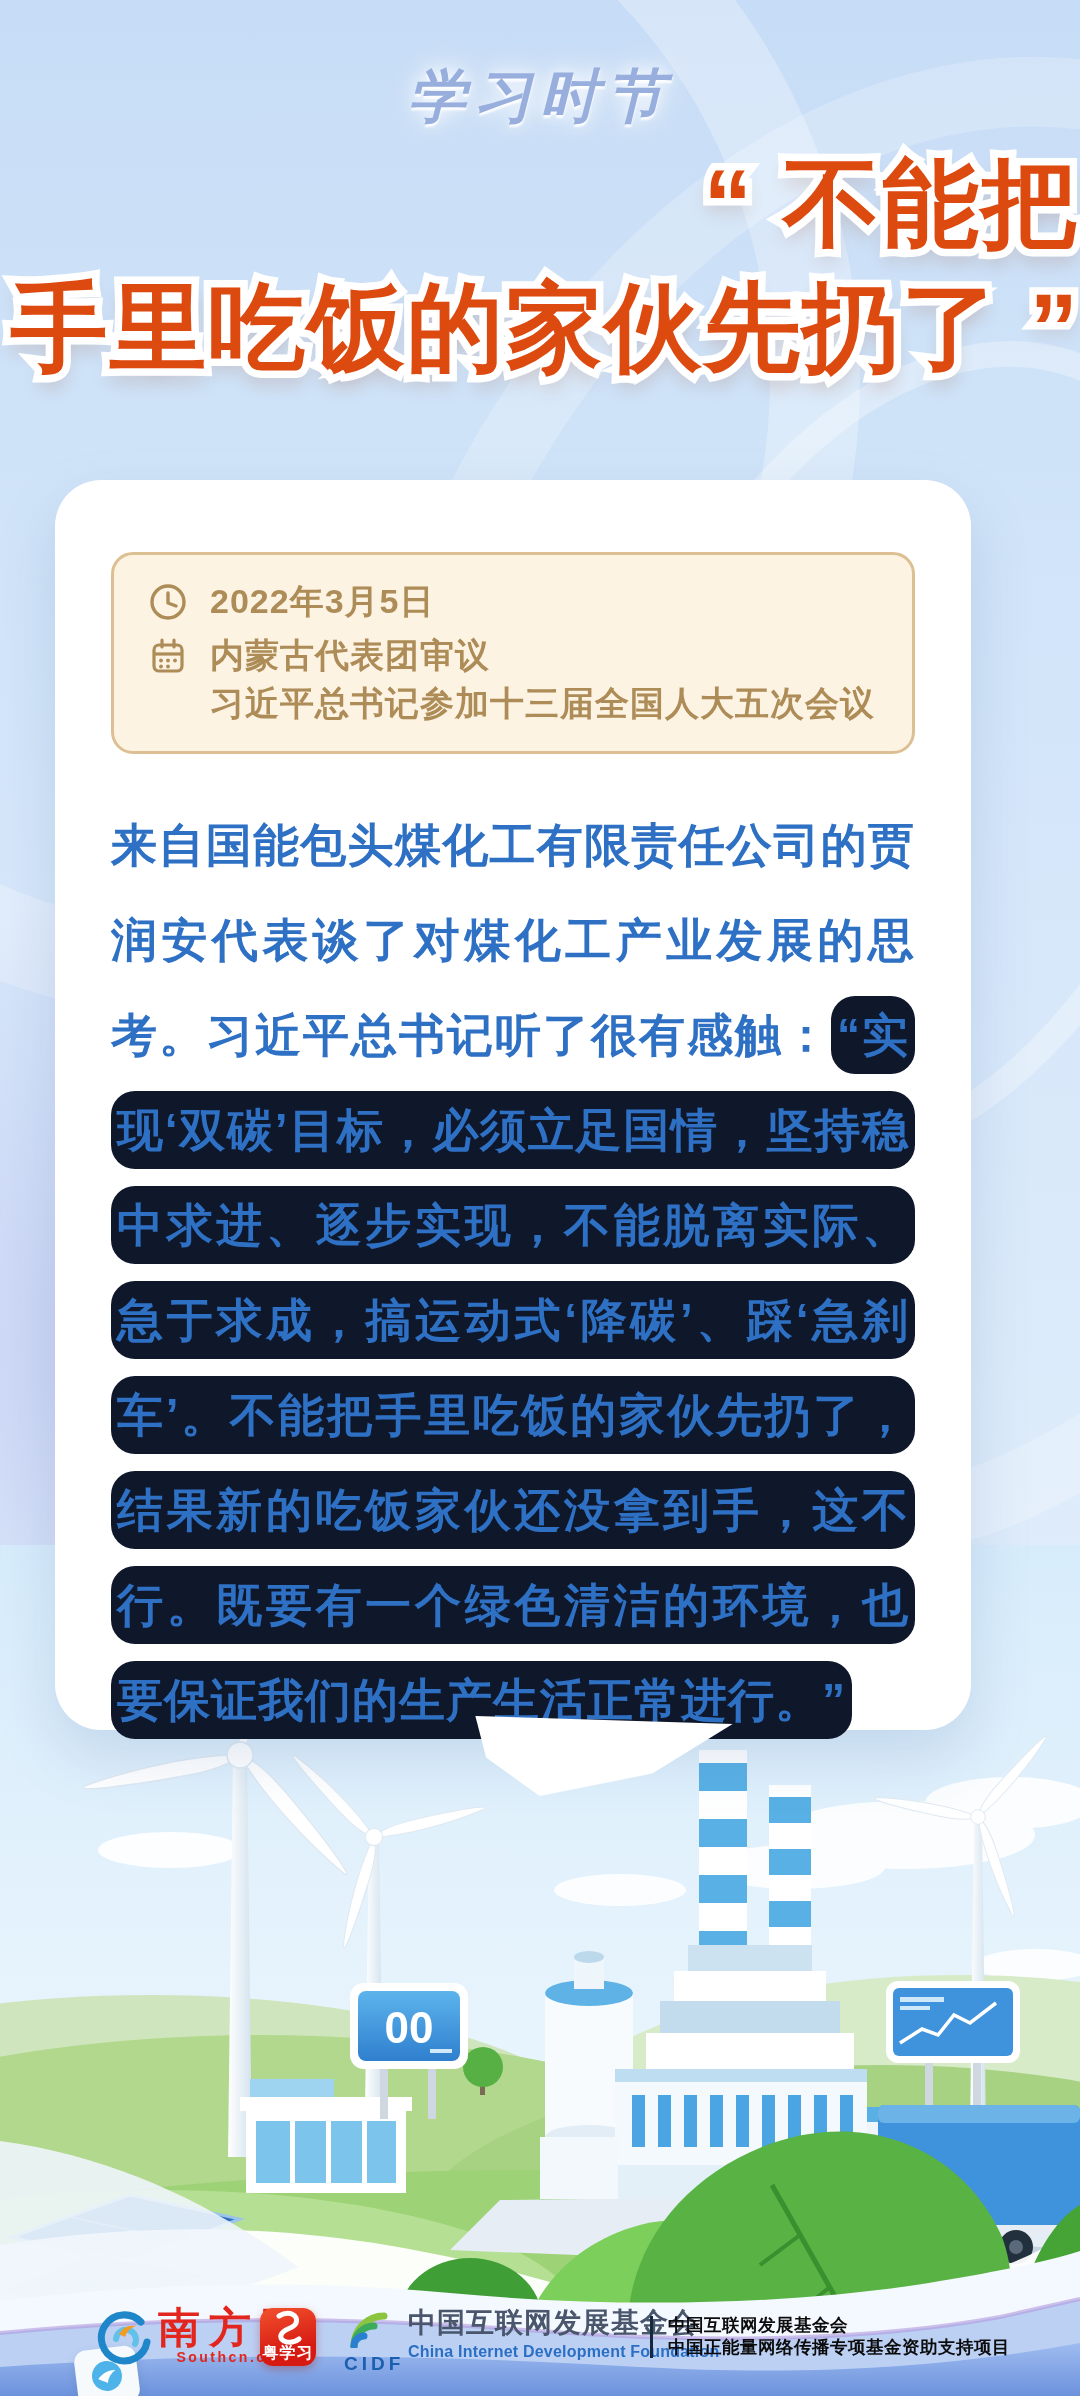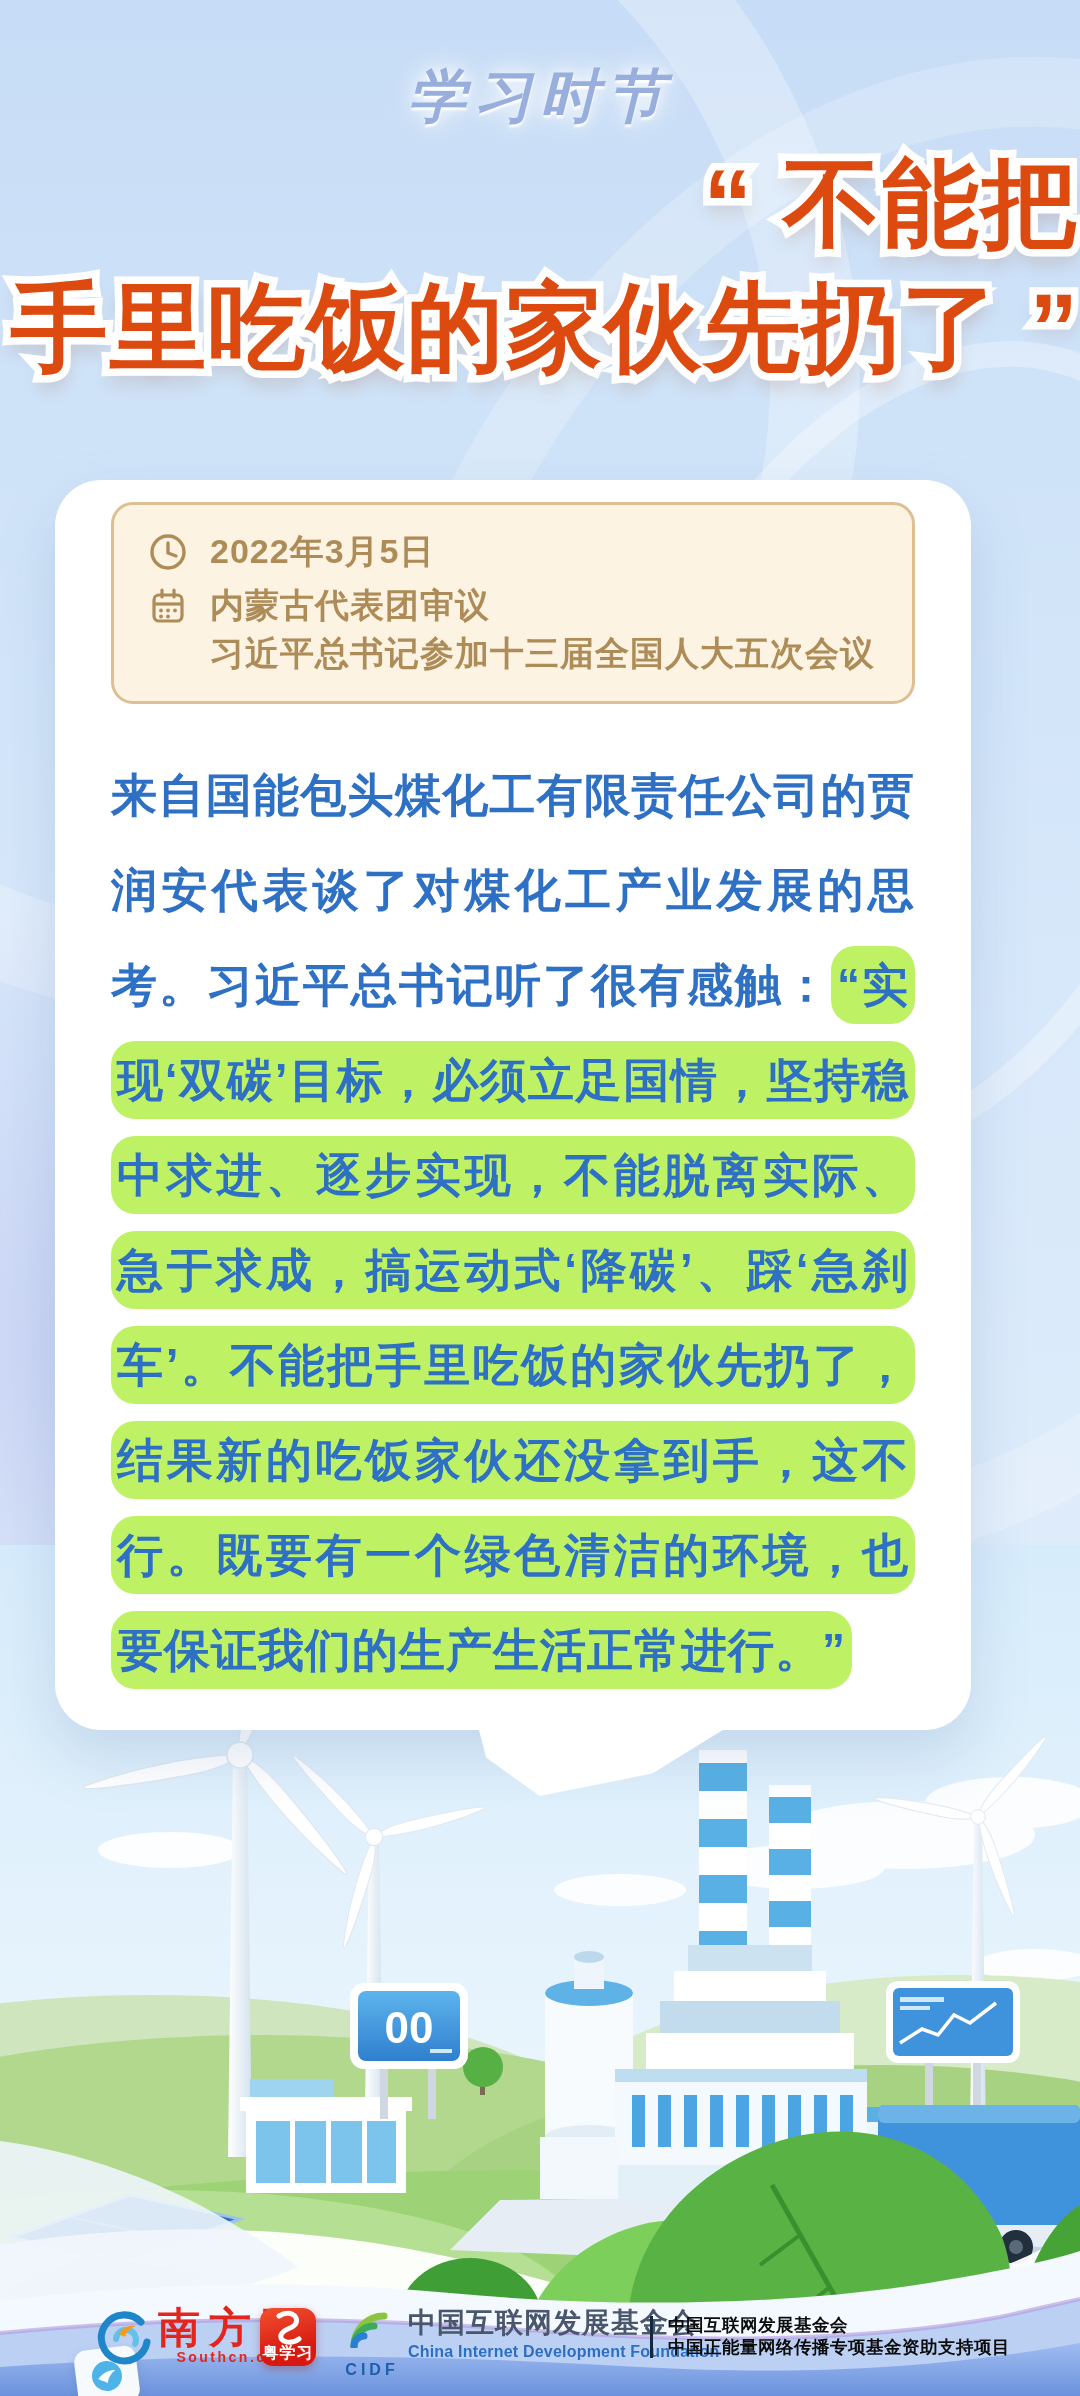--- a/index.html
+++ b/index.html
@@ -29,57 +29,57 @@
   .title{position:absolute;top:142px;left:0;width:100%;text-align:right;z-index:2;
          font-weight:900;font-size:97px;line-height:1.28;letter-spacing:2px;}
   .t-line{position:relative;display:block;}
   .t-stroke{color:#fff;-webkit-text-stroke:15px #ffffff;
             text-shadow:0 12px 18px rgba(150,70,30,.28);}
   .t-fill{position:absolute;left:0;top:0;width:100%;color:#dd4a10;}
 
   
   .card{position:absolute;left:55px;top:480px;width:916px;height:1250px;z-index:3;
         background:#ffffff;border-radius:46px;box-shadow:0 26px 60px rgba(86,118,176,.20);
-        box-sizing:border-box;padding:22px 56px 0 56px;}
+        box-sizing:border-box;padding:72px 56px 0 56px;}
   .card-tail{position:absolute;left:470px;top:1716px;width:268px;height:80px;z-index:3;background:#fff;
              clip-path:polygon(2% 0,98% 10%,68% 72%,26% 100%,6% 52%);}
 
   
   .meta{box-sizing:border-box;width:100%;background:#fdf3e2;border:3px solid #dcc094;border-radius:22px;
         padding:22px 34px 24px 30px;color:#ad8c58;font-weight:700;font-size:34px;letter-spacing:1px;}
   .meta-row{display:flex;align-items:flex-start;margin-top:6px;}
   .meta-row:first-child{margin-top:0;}
   .meta-ic{flex:0 0 40px;width:40px;height:40px;margin:5px 22px 0 4px;}
   .meta-txt{line-height:48px;}
 
   
   .body-text{margin-top:44px;font-size:46px;font-weight:700;color:#2e70c4;letter-spacing:1px;
              line-height:95px;text-align:justify;}
-  .hl{background:#bef264;border-radius:24px;padding:13px 6px;
+  .hl{background:#0f172a;border-radius:24px;padding:13px 6px;
       -webkit-box-decoration-break:clone;box-decoration-break:clone;}
 
   
   .scene{position:absolute;left:0;top:1545px;width:1080px;height:851px;z-index:1;}
 
   
   .footer{position:absolute;left:0;top:2292px;width:1080px;height:104px;z-index:5;}
   .sign-dove{position:absolute;left:76px;top:56px;width:62px;height:56px;background:#f6fafd;border-radius:12px;
              transform:rotate(-7deg);box-shadow:0 4px 8px rgba(80,110,150,.25);display:flex;align-items:center;justify-content:center;}
   .southcn{position:absolute;left:96px;top:16px;display:flex;align-items:center;}
   .southcn-txt{margin-left:6px;text-align:center;}
   .southcn-name{font-family:"Liberation Serif","DejaVu Serif",serif;font-size:42px;font-weight:900;
                 color:#e3261d;letter-spacing:9px;line-height:40px;white-space:nowrap;}
   .southcn-domain{font-size:14px;font-weight:700;color:#e3261d;letter-spacing:2.5px;margin-top:1px;}
   .yuexuexi{position:absolute;left:260px;top:16px;width:56px;height:58px;border-radius:13px;
             background:linear-gradient(165deg,#f2512e 0%,#d61a12 70%);
             display:flex;flex-direction:column;align-items:center;justify-content:flex-start;
             box-shadow:0 3px 8px rgba(160,30,20,.35);}
   .yuexuexi-label{font-size:16px;font-weight:700;color:#fff;letter-spacing:1px;margin-top:-3px;}
   .cidf{position:absolute;left:344px;top:14px;width:56px;text-align:center;}
-  .cidf-abbr{font-size:16px;font-weight:700;color:#1b5fae;letter-spacing:4px;margin-top:9px;}
+  .cidf-abbr{font-size:19px;font-weight:700;color:#1b5fae;letter-spacing:4px;margin-top:1px;text-align:right;}
   .cidf-col{position:absolute;left:408px;top:16px;}
   .cidf-cn{font-size:28px;font-weight:700;color:#49566c;letter-spacing:1px;line-height:30px;}
   .cidf-en{font-size:16px;font-weight:700;color:#2b6fc4;margin-top:5px;letter-spacing:.2px;}
   .f-divider{position:absolute;left:650px;top:24px;width:3px;height:42px;background:#13293d;}
   .support{position:absolute;left:668px;top:22px;font-size:17.5px;font-weight:800;color:#0c0c0c;line-height:22px;letter-spacing:.5px;}
 </style>
 </head>
 <body>
 
 <div class="page">

